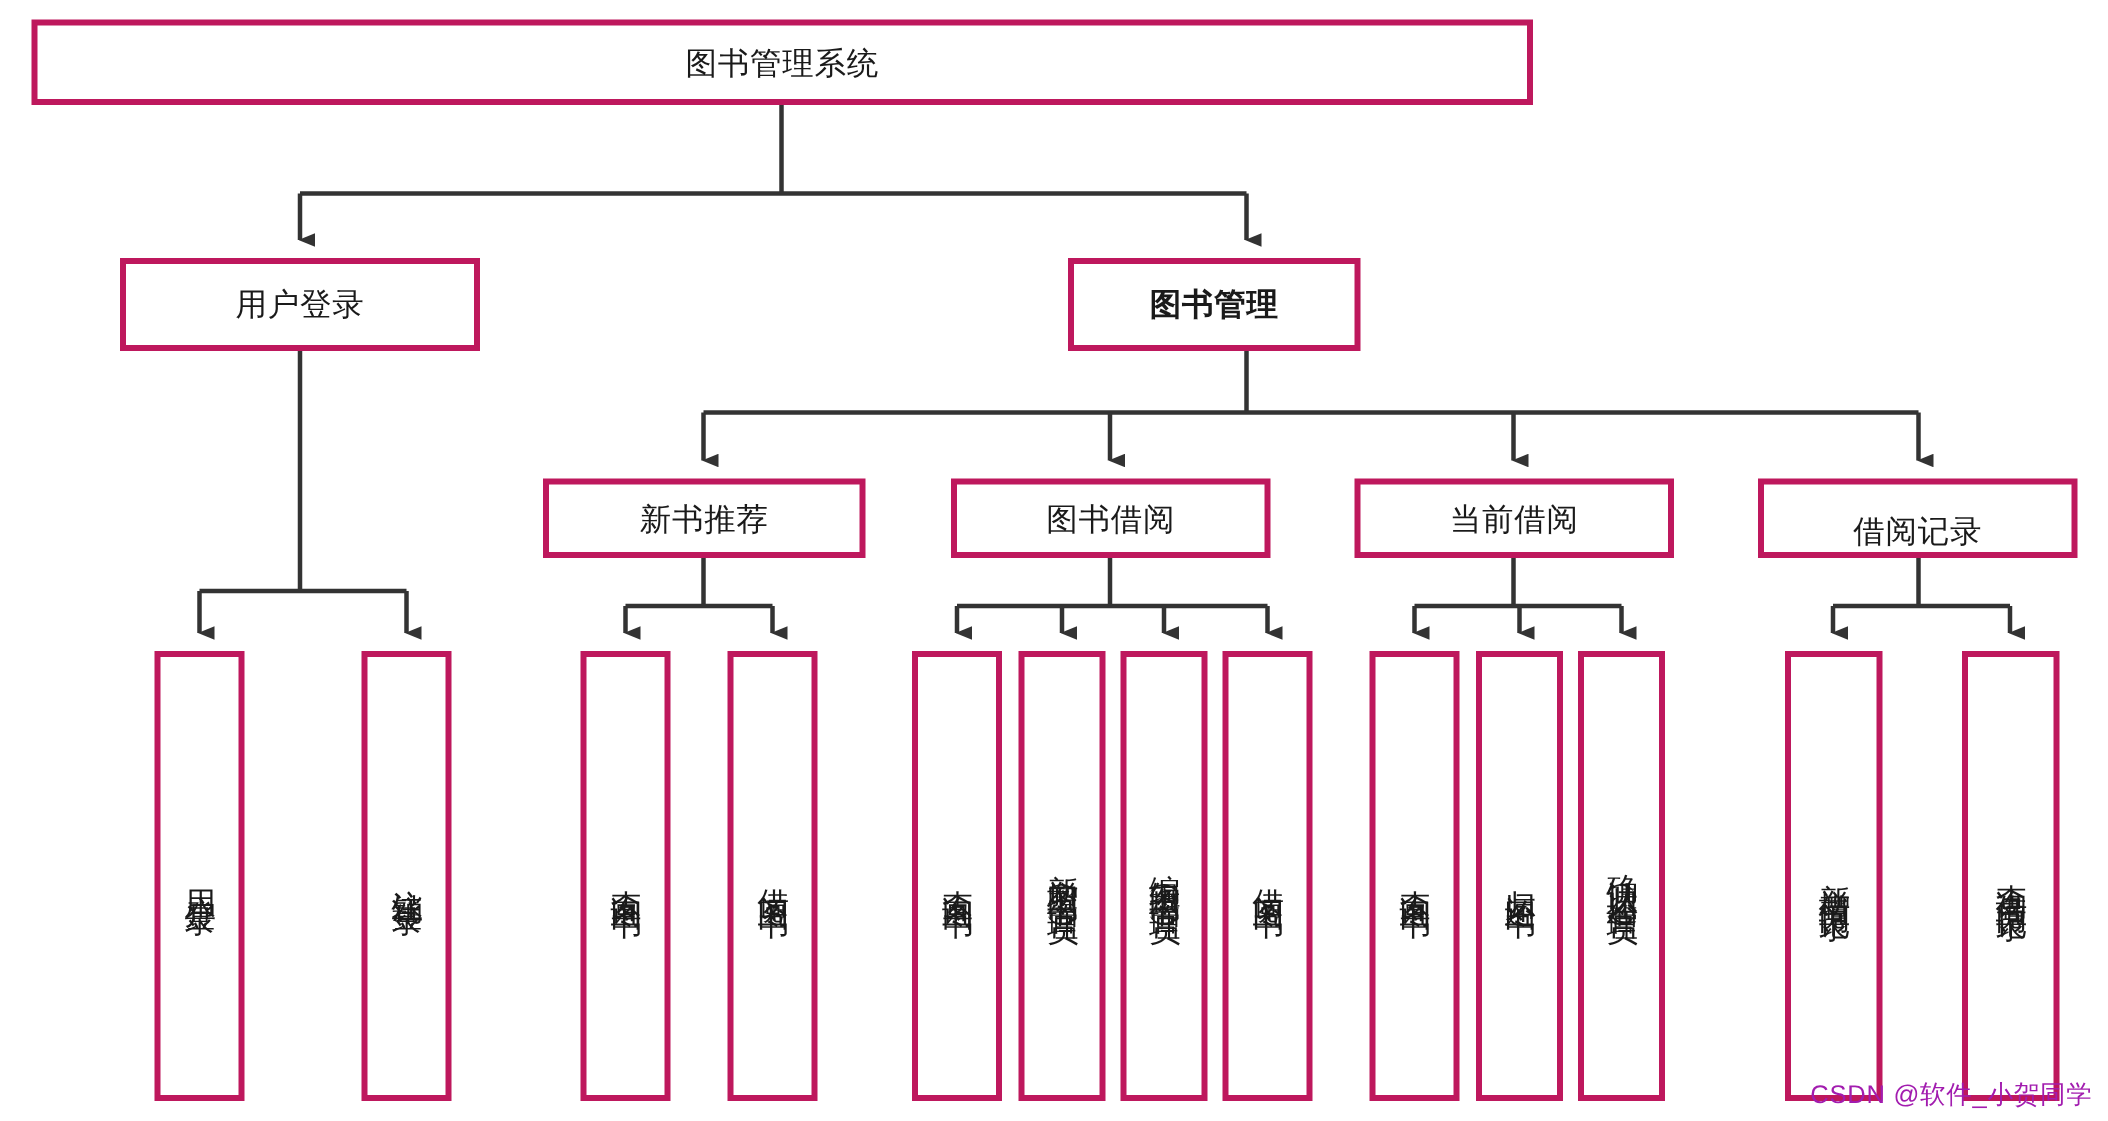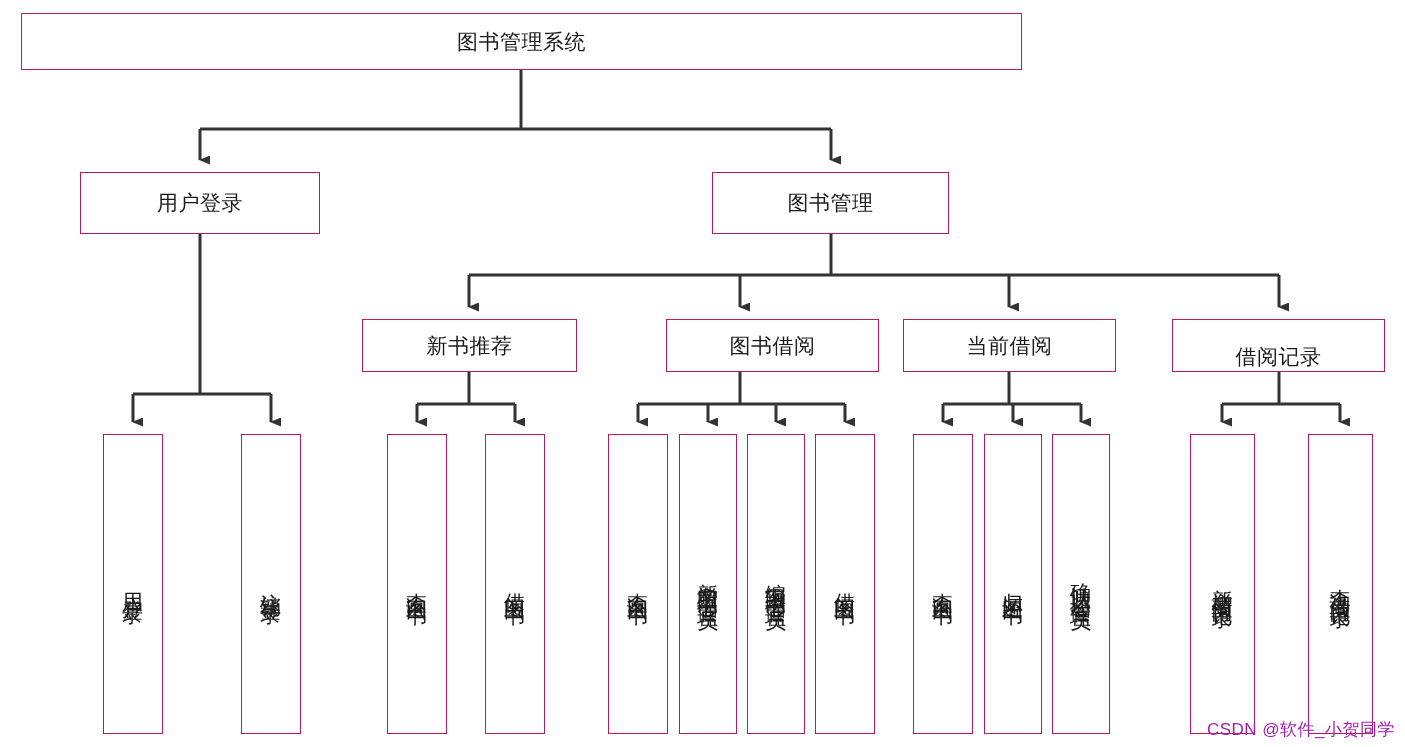--- a/index.html
+++ b/index.html
@@ -21,21 +21,21 @@
     position: absolute;
     left: 0;
     top: 0;
     width: 1405px;
     height: 747px;
   }
   .node-box {
     position: absolute;
     box-sizing: border-box;
     background: #ffffff;
-    border: 1px solid #be185d;
+    border: 4px solid #be185d;
     display: flex;
     align-items: center;
     justify-content: center;
     color: #1a1a1a;
   }
   .node-box.horizontal {
     font-size: 21px;
     letter-spacing: 0.5px;
   }
   .node-box.vertical {
@@ -116,28 +116,28 @@
     </g>
   </svg>
 
   <div class="node-box horizontal" style="left: 21px; top: 13px; width: 1001px; height: 57px;">
     <span class="node-label">图书管理系统</span>
   </div>
 
   <div class="node-box horizontal" style="left: 80px; top: 172px; width: 240px; height: 62px;">
     <span class="node-label">用户登录</span>
   </div>
-  <div class="node-box horizontal" style="left: 712px; top: 172px; width: 237px; height: 62px;">
+  <div class="node-box horizontal" style="left: 712px; top: 172px; width: 195px; height: 62px; font-weight: bold;">
     <span class="node-label">图书管理</span>
   </div>
 
   <div class="node-box horizontal" style="left: 362px; top: 319px; width: 215px; height: 53px; justify-content: center;">
     <span class="node-label">新书推荐</span>
   </div>
-  <div class="node-box horizontal" style="left: 634px; top: 319px; width: 213px; height: 53px; margin-left: 32px;">
+  <div class="node-box horizontal" style="left: 634px; top: 319px; width: 213px; height: 53px;">
     <span class="node-label">图书借阅</span>
   </div>
   <div class="node-box horizontal" style="left: 903px; top: 319px; width: 213px; height: 53px; align-items: center;">
     <span class="node-label">当前借阅</span>
   </div>
   <div class="node-box horizontal" style="left: 1172px; top: 319px; width: 213px; height: 53px; align-items: flex-end;">
     <span class="node-label">借阅记录</span>
   </div>
 
   <div class="node-box vertical" style="left: 103px; top: 434px; width: 60px; height: 300px;">

